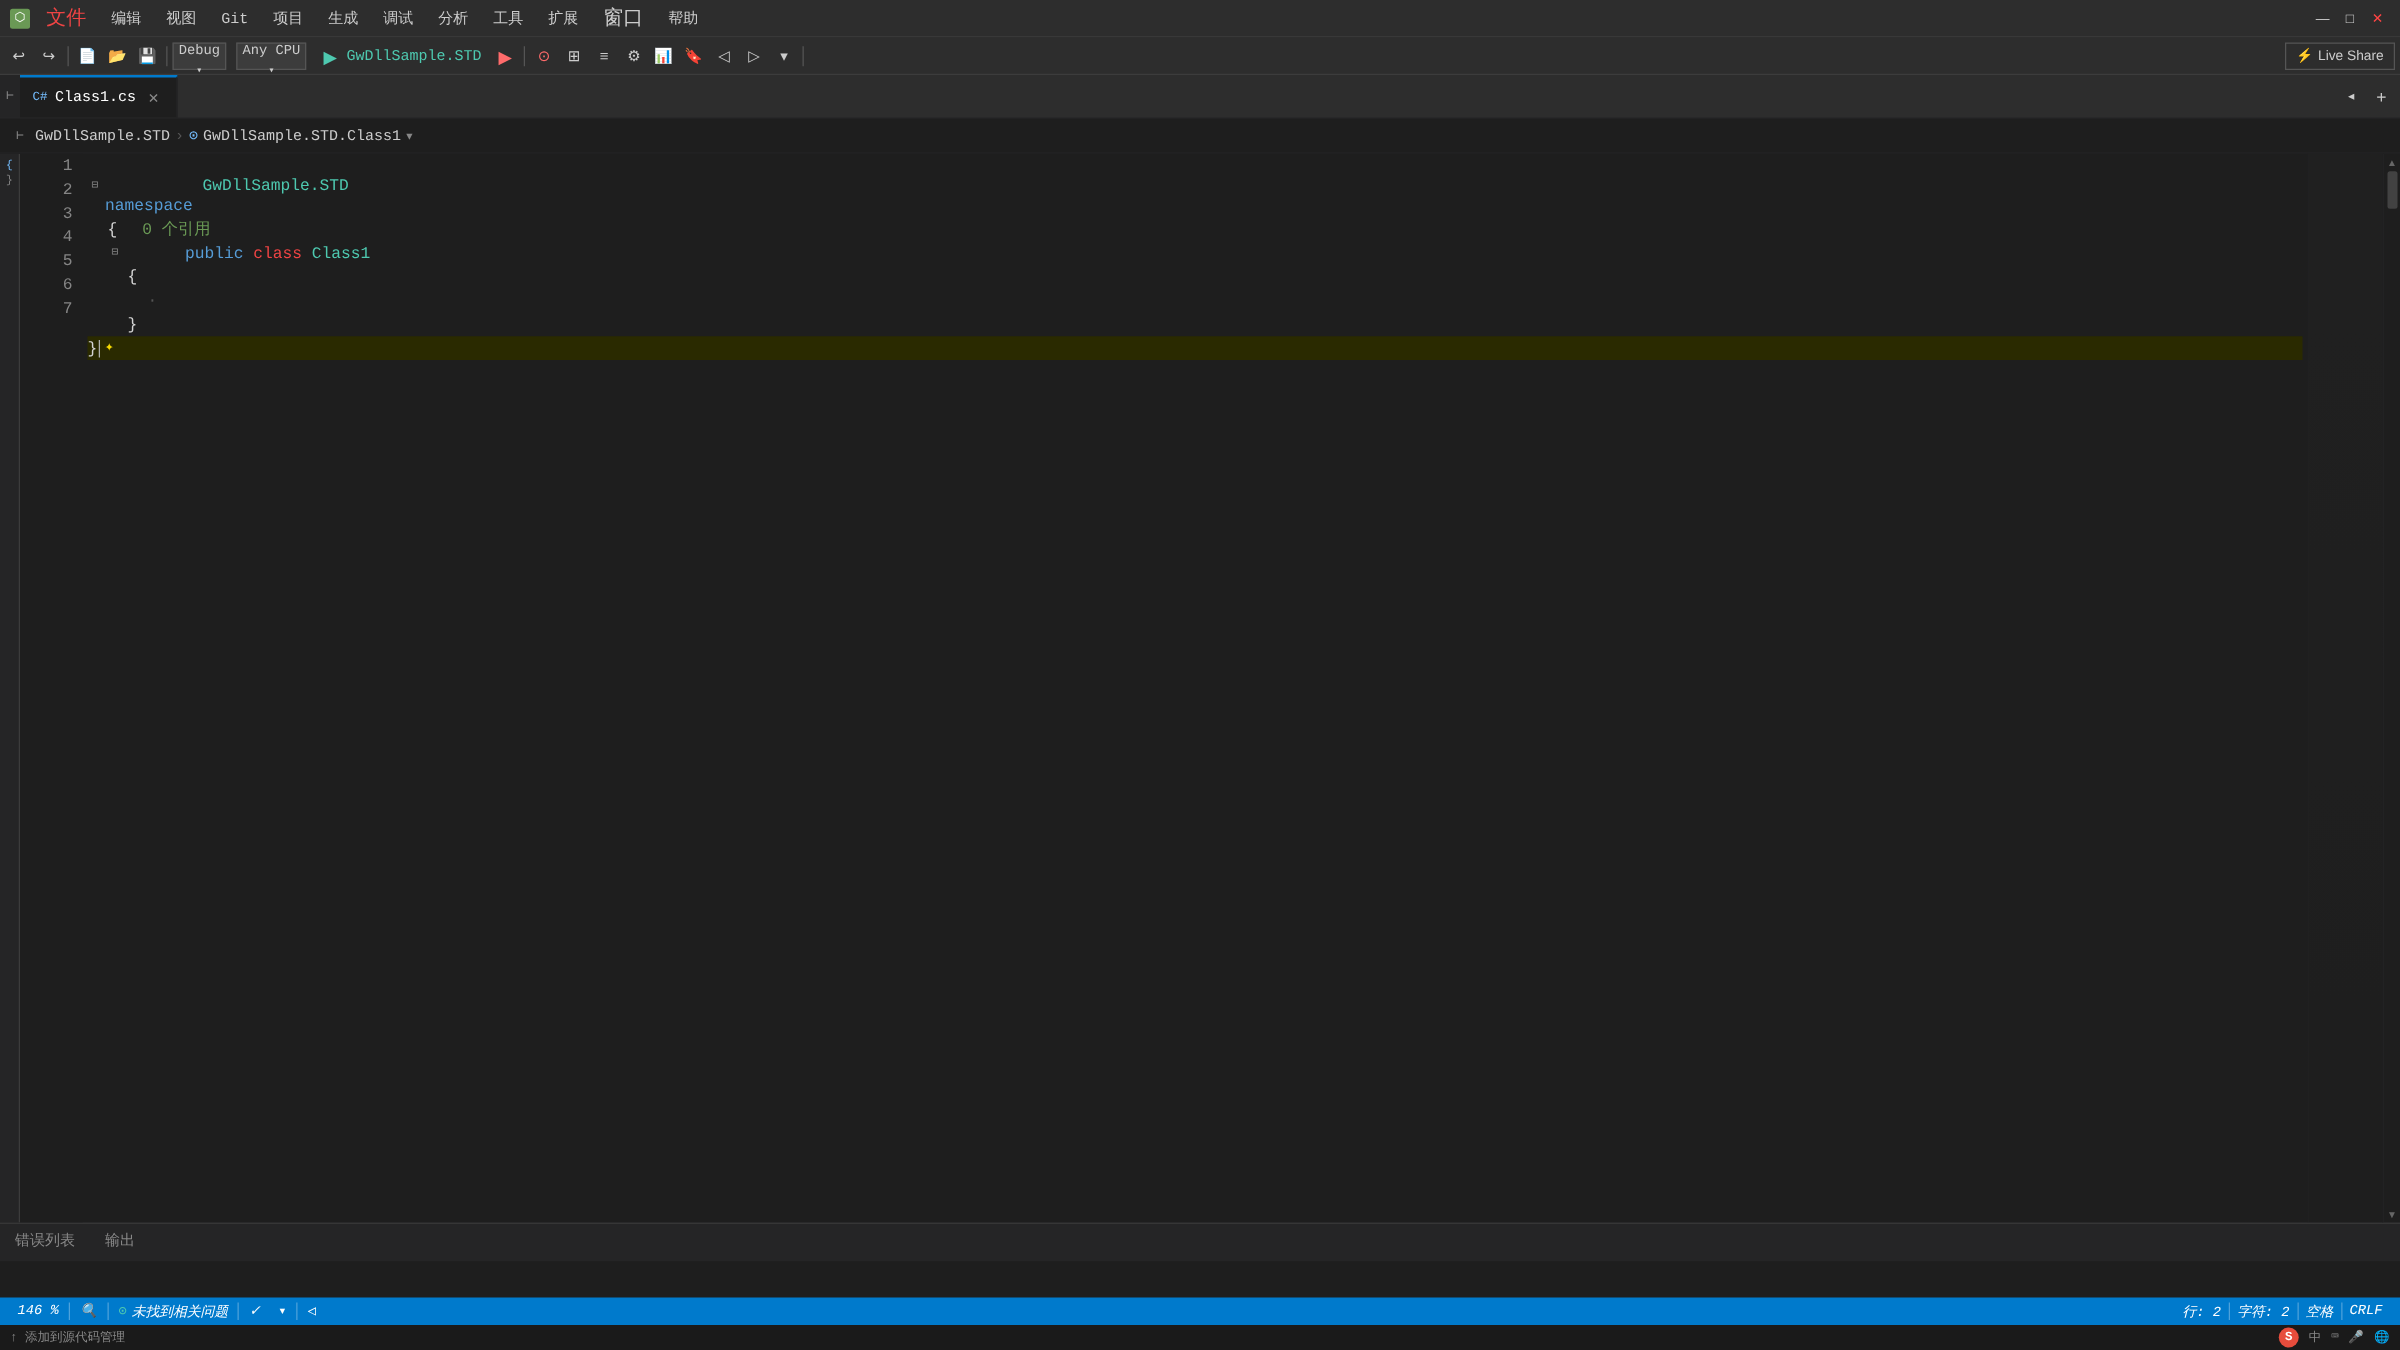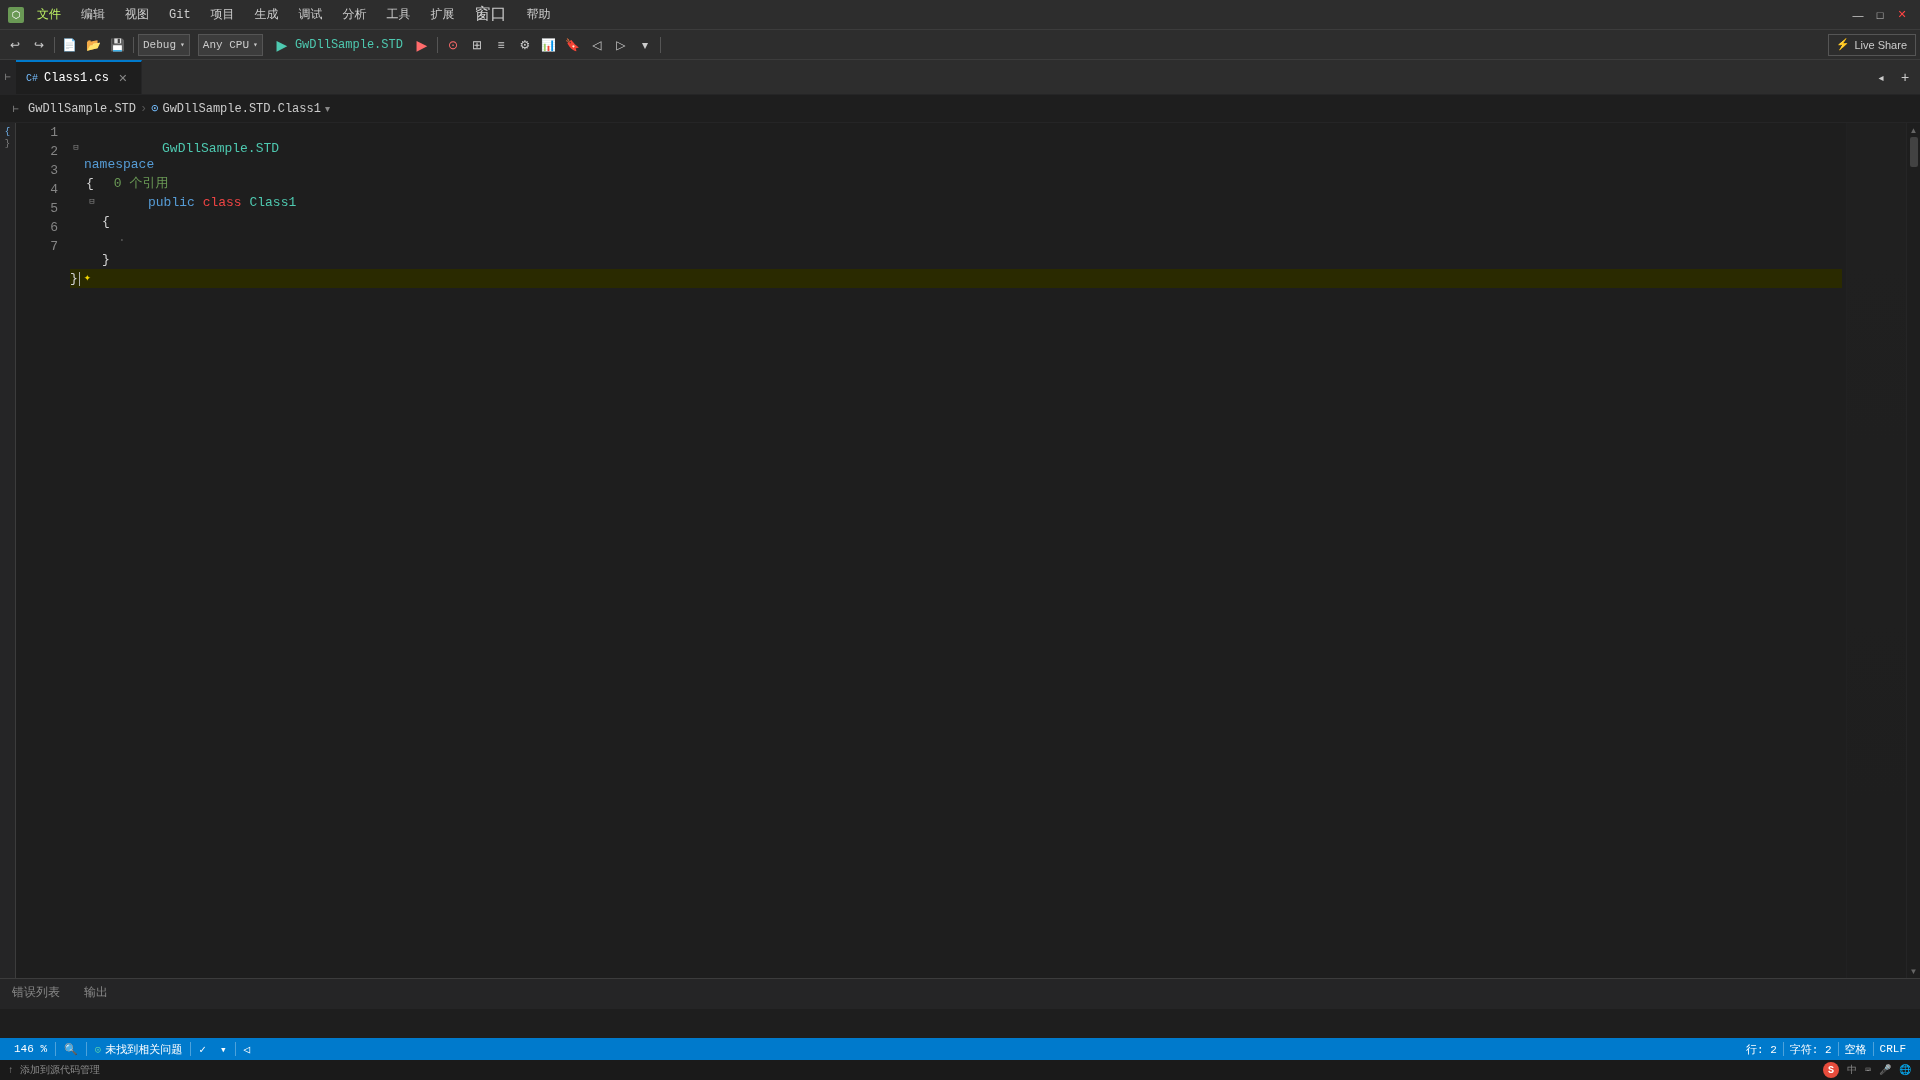--- a/index.html
+++ b/index.html
@@ -70,21 +70,21 @@
       white-space: nowrap;
     }
     .toolbar-dropdown {
       height: 22px;
       padding: 0 4px;
       background: #3c3c3c;
       border: 1px solid #555;
       color: #cccccc;
       cursor: pointer;
       font-size: 11px;
-      display: flex; align-items: center; gap: 4px;
+      display: flex; align-items: center; gap: 4px; flex-direction: column;
     }
     .toolbar-dropdown-arrow { font-size: 8px; }
     .play-btn {
       width: 22px; height: 22px;
       background: transparent;
       border: none;
       color: #4ec9b0;
       cursor: pointer;
       font-size: 14px;
       display: flex; align-items: center; justify-content: center;
@@ -320,20 +320,21 @@
     
     #status-bar {
       height: 22px;
       background: #007acc;
       display: flex;
       align-items: center;
       padding: 0 8px;
       font-size: 11px;
       color: #ffffff;
       gap: 2px;
+      font-style: italic;
     }
     .status-item {
       display: flex;
       align-items: center;
       gap: 4px;
       padding: 0 6px;
       height: 100%;
       cursor: pointer;
     }
     .status-sep { width: 1px; height: 14px; background: rgba(255,255,255,0.3); }
@@ -371,21 +372,21 @@
       border-left: 1px solid #252526;
       opacity: 0.5;
     }
   </style>
 </head>
 <body>
 
 <div id="title-bar">
   <div class="title-bar-icon">⬡</div>
 
-  <div class="toolbar-btn" style="font-size:12px;color:#bef264;padding:0 6px;">文件</div>
+  <div class="toolbar-btn" style="font-size:16px;color:#ef4444;padding:0 6px;">文件</div>
   <div class="toolbar-btn" style="font-size:12px;color:#ccc;padding:0 6px;">编辑</div>
   <div class="toolbar-btn" style="font-size:12px;color:#ccc;padding:0 6px;">视图</div>
   <div class="toolbar-btn" style="font-size:12px;color:#ccc;padding:0 6px;">Git</div>
   <div class="toolbar-btn" style="font-size:12px;color:#ccc;padding:0 6px;">项目</div>
   <div class="toolbar-btn" style="font-size:12px;color:#ccc;padding:0 6px;">生成</div>
   <div class="toolbar-btn" style="font-size:12px;color:#ccc;padding:0 6px;">调试</div>
   <div class="toolbar-btn" style="font-size:12px;color:#ccc;padding:0 6px;">分析</div>
   <div class="toolbar-btn" style="font-size:12px;color:#ccc;padding:0 6px;">工具</div>
   <div class="toolbar-btn" style="font-size:12px;color:#ccc;padding:0 6px;">扩展</div>
   <div class="toolbar-btn" style="font-size:16px;color:#ccc;padding:0 6px;">窗口</div>

